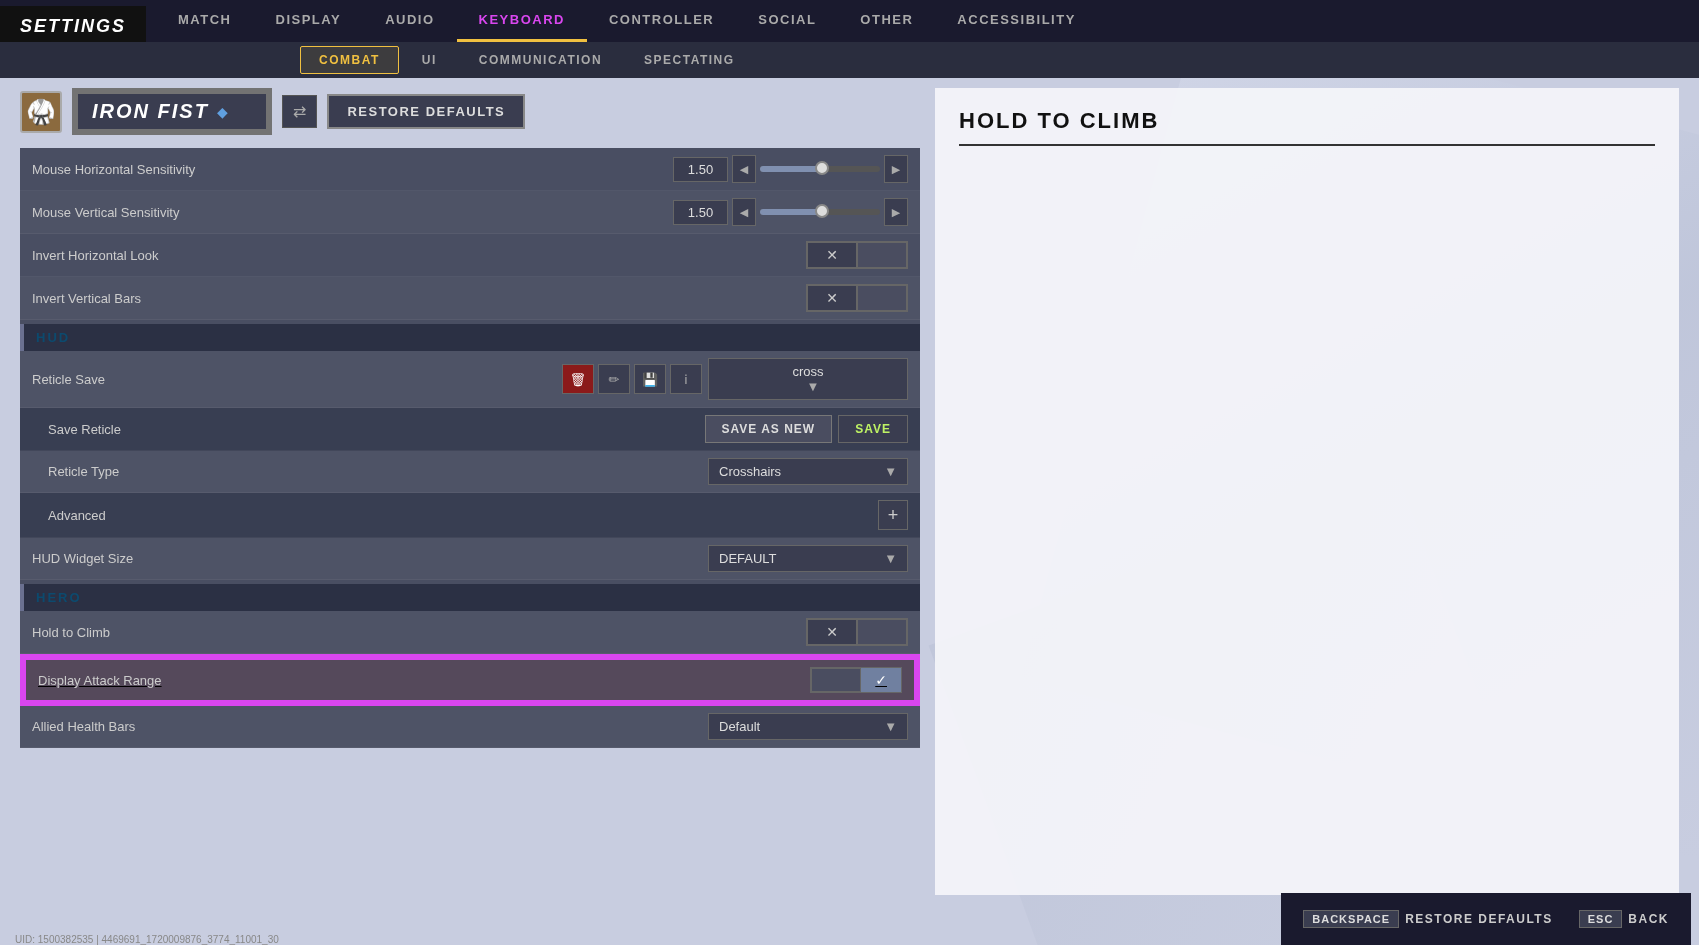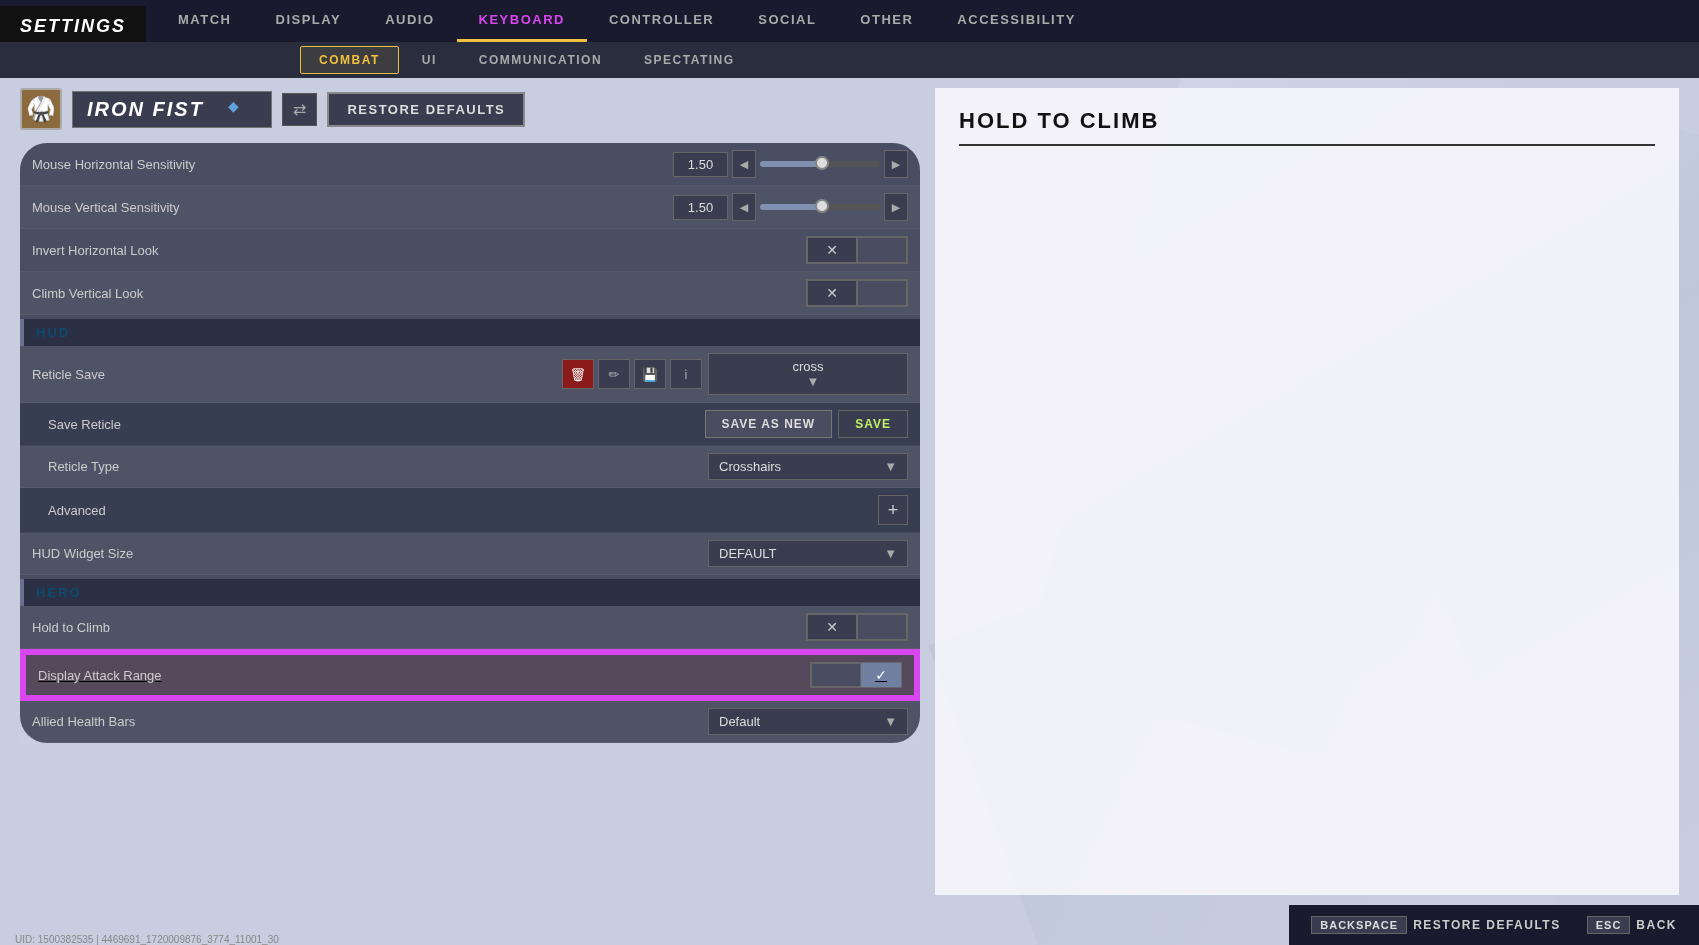--- a/index.html
+++ b/index.html
@@ -157,25 +157,25 @@
       align-items: center;
       justify-content: center;
       overflow: hidden;
       position: relative;
     }
     .avatar-icon {
       font-size: 24px;
     }
     .character-name-box {
       background: #3a3d50;
-      border: 1px solid #737373;
+      border: 6px solid #737373;
       padding: 6px 14px;
       display: flex;
-      align-items: flex-start;
-      gap: 24px;
+      align-items: center;
+      gap: 8px;
       min-width: 200px;
     }
     .character-name {
       color: #fff;
       font-size: 20px;
       font-weight: 900;
       letter-spacing: 2px;
       font-style: italic;
     }
     .diamond-icon {
@@ -199,21 +199,20 @@
       font-weight: 700;
       letter-spacing: 1.5px;
       cursor: pointer;
       text-transform: uppercase;
     }
 
     
     .settings-table {
       width: 100%;
       background: rgba(50, 55, 75, 0.85);
-      border-radius: 27px;
     }
     .setting-row {
       display: flex;
       align-items: center;
       padding: 7px 12px;
       border-bottom: 1px solid rgba(255,255,255,0.05);
       min-height: 40px;
     }
     .setting-row:nth-child(even) { background: rgba(255,255,255,0.03); }
     .setting-row.highlighted {
@@ -416,24 +415,24 @@
       text-transform: uppercase;
       border-bottom: 2px solid #333;
       padding-bottom: 10px;
       margin-bottom: 16px;
     }
 
     
     .bottom-bar {
       position: absolute;
       bottom: 0;
-      right: 0;
+      right: 8px;
       z-index: 10;
       background: #1a1a2e;
-      height: 40px;
+      height: 52px;
       display: flex;
       align-items: center;
       padding: 0 10px;
       gap: 2px;
     }
     .bottom-btn {
       display: flex;
       align-items: center;
       gap: 6px;
       padding: 0 12px;
@@ -558,21 +557,21 @@
         <span class="setting-label">Invert Horizontal Look</span>
         <div class="setting-controls">
           <div class="toggle-group">
             <div class="toggle-x">✕</div>
             <div class="toggle-empty"></div>
           </div>
         </div>
       </div>
 
       <div class="setting-row">
-        <span class="setting-label">Climb Vertical Look</span>
+        <span class="setting-label">Invert Vertical Bars</span>
         <div class="setting-controls">
           <div class="toggle-group">
             <div class="toggle-x">✕</div>
             <div class="toggle-empty"></div>
           </div>
         </div>
       </div>
 
       <div class="section-header">
         <span class="section-header-text">HUD</span>

